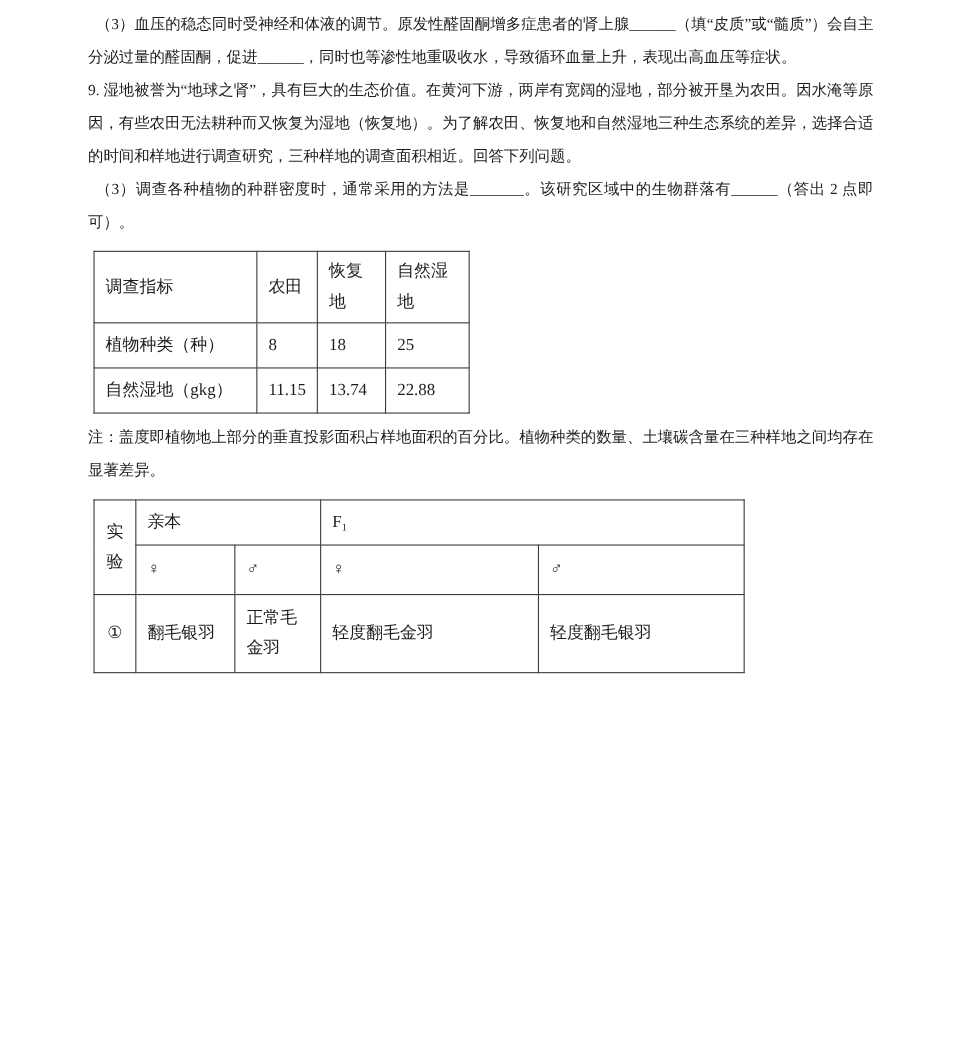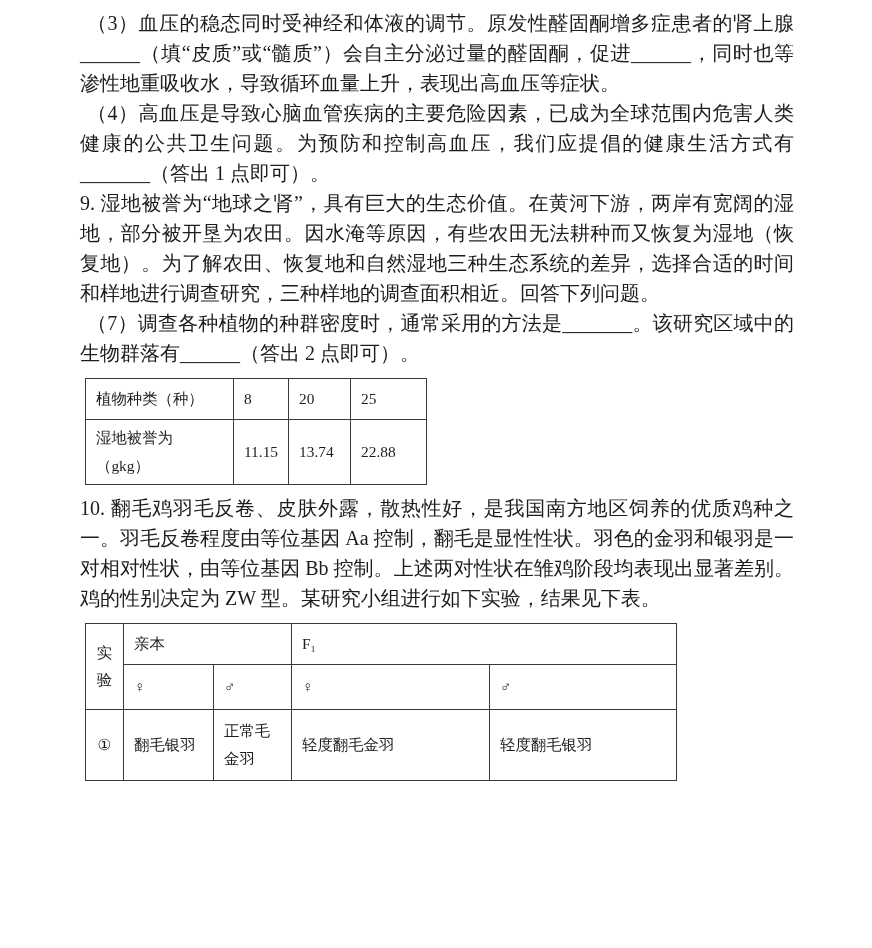--- a/index.html
+++ b/index.html
@@ -7,21 +7,21 @@
     width: 872px;
     min-height: 948px;
     background: #ffffff;
     color: #1c1c1c;
     font-family: "Liberation Serif", "DejaVu Serif", serif;
   }
   .page {
     padding: 8px 78px 16px 80px;
   }
   .para {
-    font-size: 20px;
+    font-size: 14px;
     line-height: 30px;
     text-align: justify;
     margin: 0;
   }
   .para.indent { text-indent: 7px; }
 
   table {
     border-collapse: collapse;
     table-layout: fixed;
     margin: 10px 0 8px 5px;
@@ -53,48 +53,53 @@
     text-align: center;
   }
   .t2 td.center { text-align: center; padding: 4px 4px; }
 </style>
 </head>
 <body>
 
 <div class="page">
 
   <p class="para indent">（3）血压的稳态同时受神经和体液的调节。原发性醛固酮增多症患者的肾上腺______（填“皮质”或“髓质”）会自主分泌过量的醛固酮，促进______，同时也等渗性地重吸收水，导致循环血量上升，表现出高血压等症状。</p>
-  <p class="para indent">（4）高血压是导致心脑血管疾病的主要危险因素，已成为全球范围内危害人类健康的公共卫生问题。为预防和控制高血压，我们应提倡的健康生活方式有_______（答出 1 点即可）。</p>
   <p class="para">9. 湿地被誉为“地球之肾”，具有巨大的生态价值。在黄河下游，两岸有宽阔的湿地，部分被开垦为农田。因水淹等原因，有些农田无法耕种而又恢复为湿地（恢复地）。为了解农田、恢复地和自然湿地三种生态系统的差异，选择合适的时间和样地进行调查研究，三种样地的调查面积相近。回答下列问题。</p>
-  <p class="para indent">（7）调查各种植物的种群密度时，通常采用的方法是_______。该研究区域中的生物群落有______（答出 2 点即可）。</p>
+  <p class="para indent">（3）调查各种植物的种群密度时，通常采用的方法是_______。该研究区域中的生物群落有______（答出 2 点即可）。</p>
 
   <table class="t1">
     <colgroup>
       <col style="width:148px">
       <col style="width:52px">
       <col style="width:62px">
       <col style="width:76px">
     </colgroup>
     <tbody>
       <tr>
+        <td>调查指标</td>
+        <td>农田</td>
+        <td>恢复地</td>
+        <td>自然湿地</td>
+      </tr>
+      <tr>
         <td>植物种类（种）</td>
         <td>8</td>
-        <td>20</td>
+        <td>18</td>
         <td>25</td>
       </tr>
       <tr>
-        <td>湿地被誉为（gkg）</td>
+        <td>自然湿地（gkg）</td>
         <td>11.15</td>
         <td>13.74</td>
         <td>22.88</td>
       </tr>
     </tbody>
   </table>
 
-  <p class="para">10. 翻毛鸡羽毛反卷、皮肤外露，散热性好，是我国南方地区饲养的优质鸡种之一。羽毛反卷程度由等位基因 Aa 控制，翻毛是显性性状。羽色的金羽和银羽是一对相对性状，由等位基因 Bb 控制。上述两对性状在雏鸡阶段均表现出显著差别。鸡的性别决定为 ZW 型。某研究小组进行如下实验，结果见下表。</p>
+  <p class="para">注：盖度即植物地上部分的垂直投影面积占样地面积的百分比。植物种类的数量、土壤碳含量在三种样地之间均存在显著差异。</p>
 
   <table class="t2">
     <colgroup>
       <col style="width:38px">
       <col style="width:90px">
       <col style="width:78px">
       <col style="width:198px">
       <col style="width:187px">
     </colgroup>
     <tbody>

